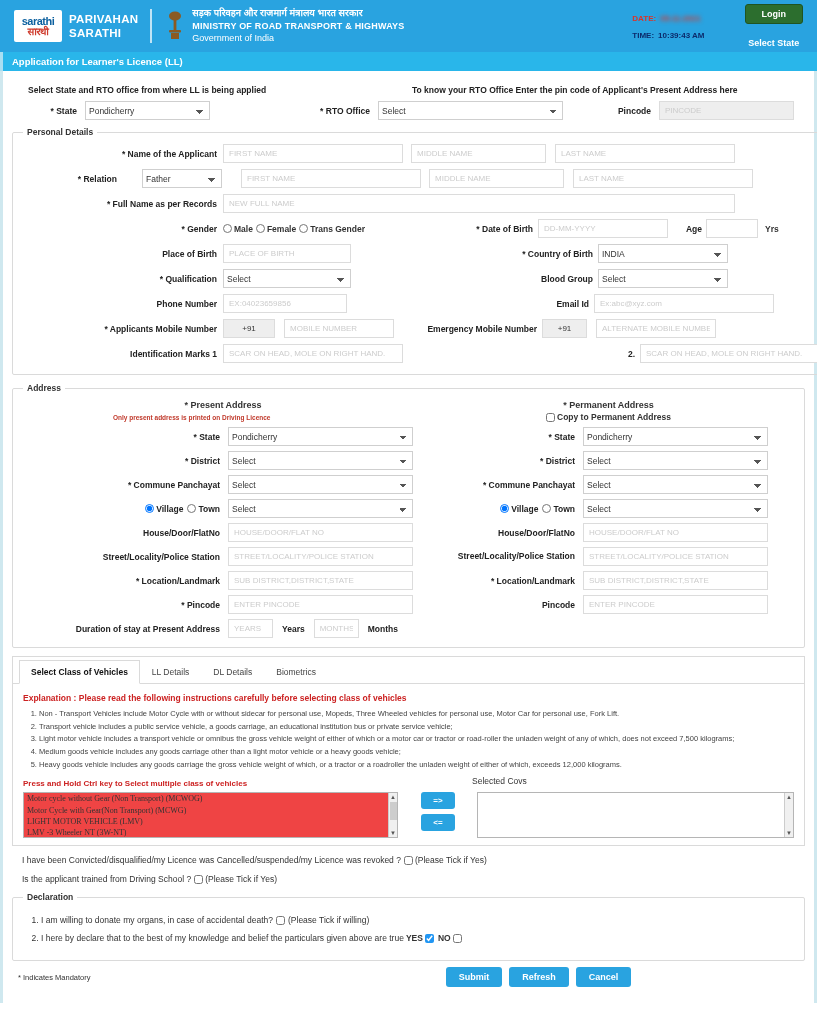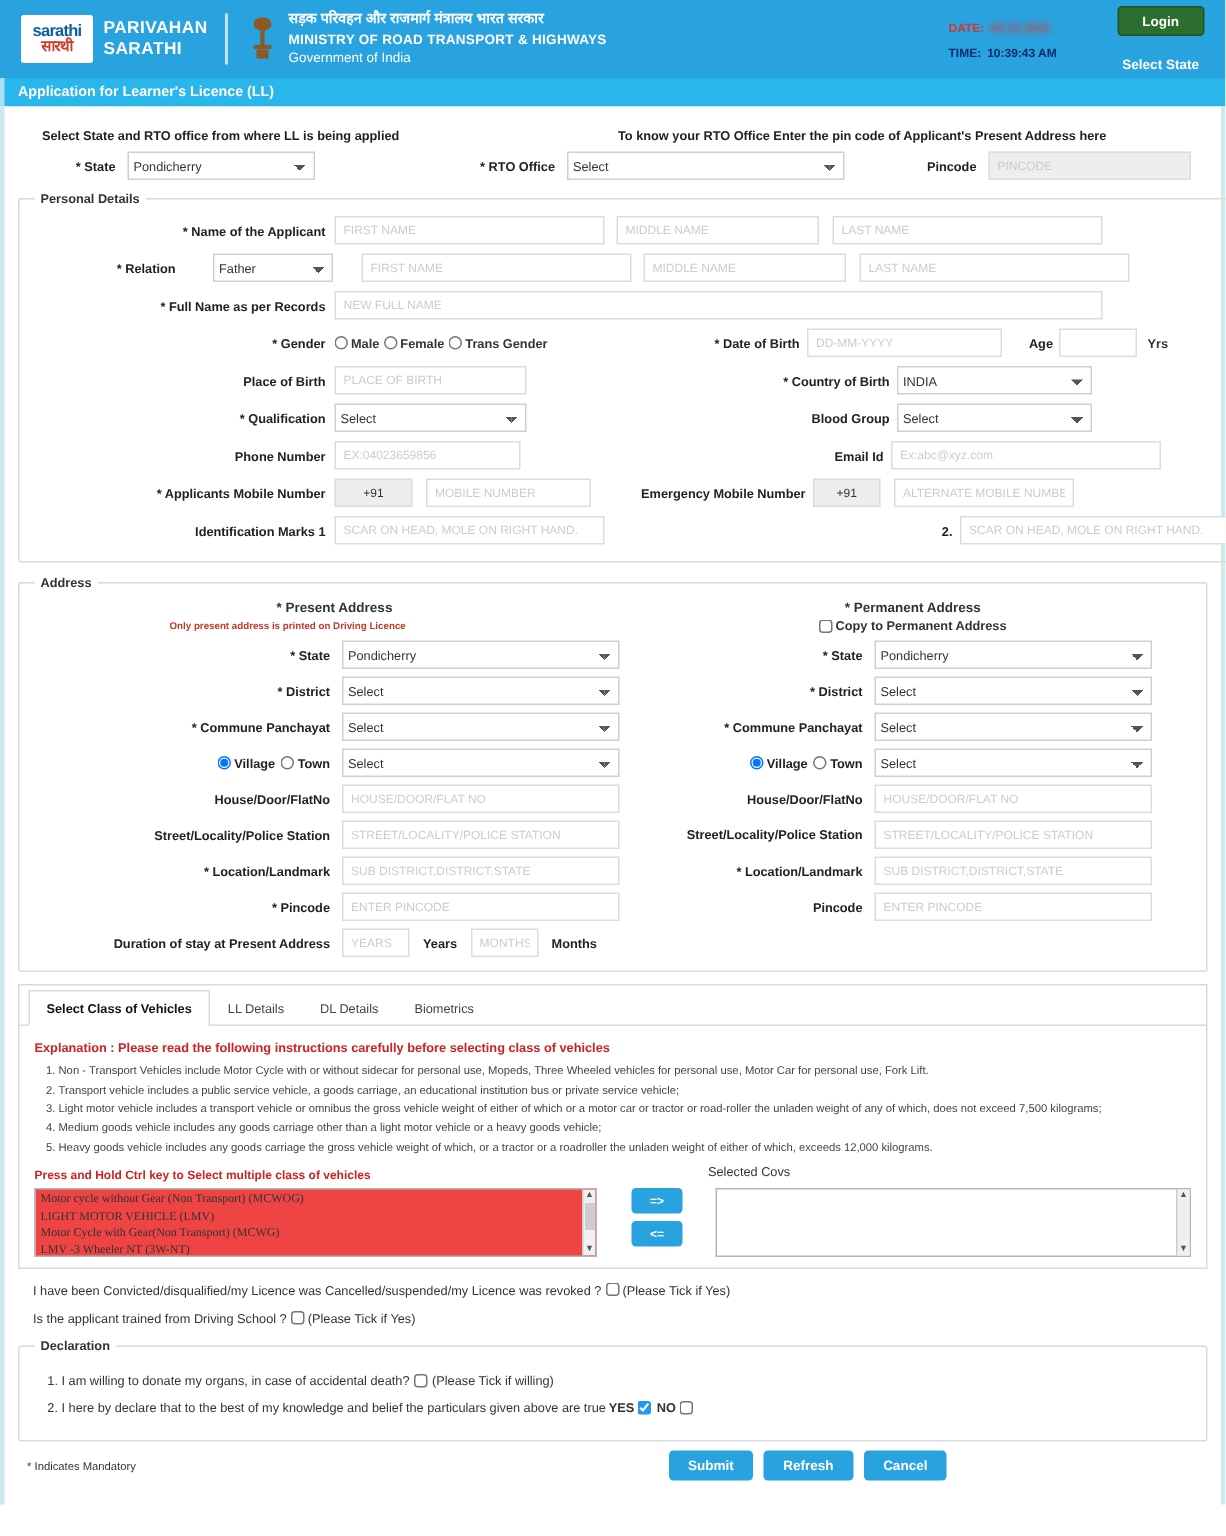--- a/index.html
+++ b/index.html
@@ -154,21 +154,21 @@
   .cov-btn {
     width:34px; height:17px; background:#29a3e0; color:#fff; border:none; border-radius:3px;
     font-size:8px; font-weight:bold; cursor:pointer; line-height:17px; text-align:center; padding:0;
   }
   .cov-right { flex:1; }
   .cov-right-lab { font-size:8.5px; color:#333; margin-bottom:6px;}
   .cov-sel {
     width:100%; height:46px; border:1px solid #b5b5b5; background:#fff; position:relative;
   }
 
-  .q-row { font-size:8.5px; color:#333; margin:9px 0 0 10px; display:flex; }
+  .q-row { font-size:8.5px; color:#333; margin:9px 0 0 10px; display:flex; align-items:center; }
   .q-row span { margin-right:3px; }
 
   .decl-list { margin:6px 0 0 0; padding-left:18px; font-size:8.5px; color:#333; line-height:1.3;}
   .decl-list li { margin-bottom:7px; display:list-item; }
   .decl-inline { display:inline-flex; align-items:center; }
   .decl-inline b { margin:0 2px; }
 
   .footer { display:flex; align-items:center; padding:2px 0 10px 0; }
   .mand { width:300px; font-size:7.5px; color:#333; padding-left:6px; }
   .btns { flex:1; display:flex; justify-content:center; gap:7px; margin-right:40px;}
@@ -478,22 +478,22 @@
         </ol>
 
         <div style="display:flex; align-items:flex-end;">
           <div class="press-hold" style="flex:1;">Press and Hold Ctrl key to Select multiple class of vehicles</div>
           <div class="cov-right-lab" style="width:340px; padding-left:18px;">Selected Covs</div>
         </div>
 
         <div class="cov-area">
           <div class="cov-list">
             <div class="opt">Motor cycle without Gear (Non Transport) (MCWOG)</div>
+            <div class="opt">Motor Cycle with Gear(Non Transport) (MCWG)</div>
             <div class="opt">LIGHT MOTOR VEHICLE (LMV)</div>
-            <div class="opt">Motor Cycle with Gear(Non Transport) (MCWG)</div>
             <div class="opt">LMV -3 Wheeler NT (3W-NT)</div>
             <div class="cov-scroll">
               <div class="up">▲</div>
               <div class="thumb"></div>
               <div class="dn" style="position:absolute; bottom:0; width:100%;">▼</div>
             </div>
           </div>
 
           <div class="cov-btns">
             <button class="cov-btn">=&gt;</button>

